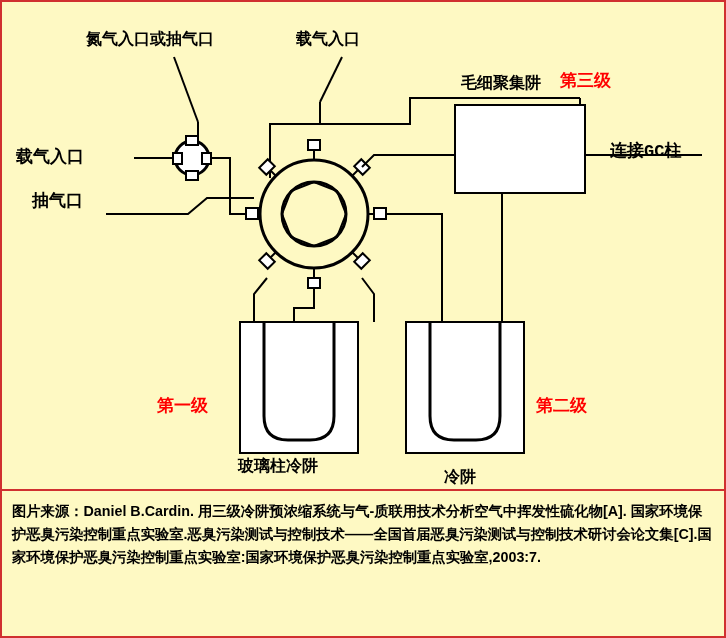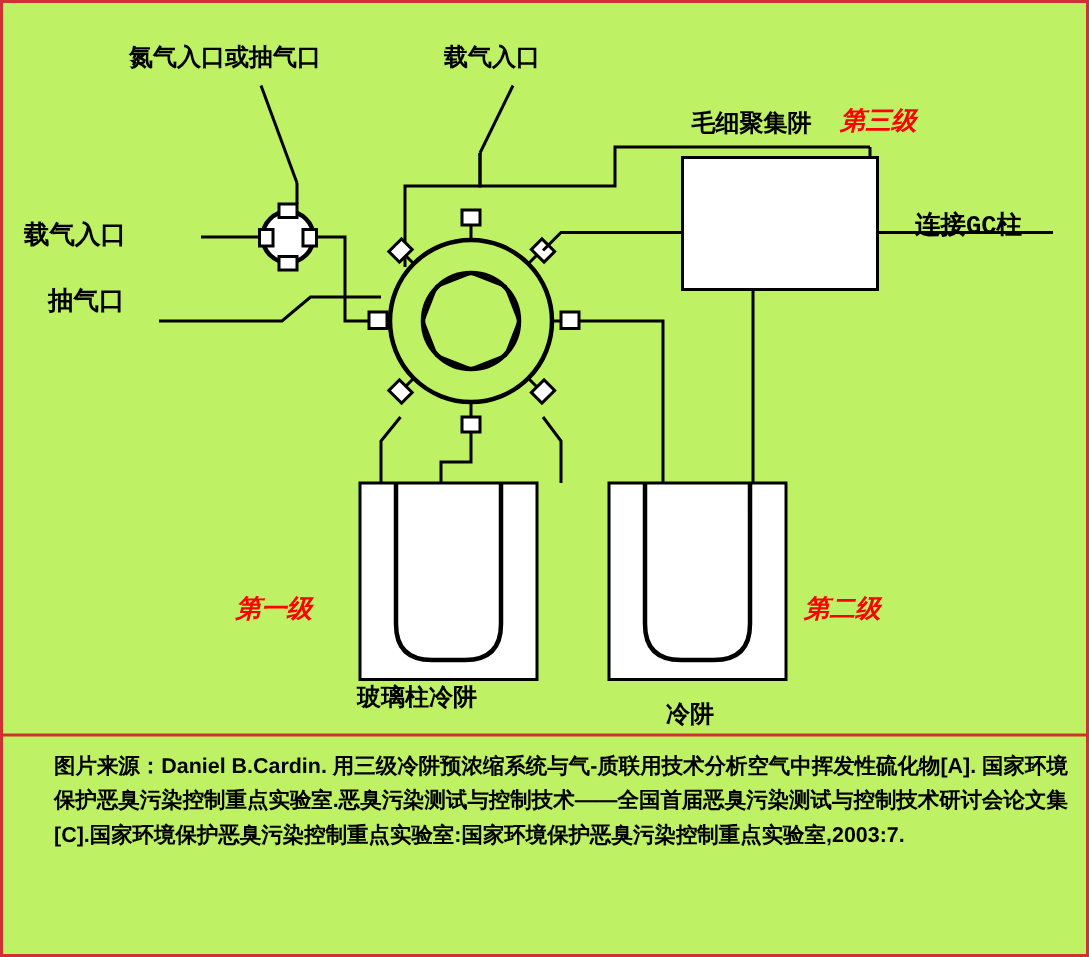--- a/index.html
+++ b/index.html
@@ -7,21 +7,21 @@
     padding: 0;
     background: #ffffff;
   }
   body {
     font-family: "Liberation Sans", sans-serif;
   }
   #page {
     position: relative;
     width: 726px;
     height: 638px;
-    background: #bef264;
+    background: #fef9c3;
     border: 2px solid #d03030;
     box-sizing: border-box;
     overflow: hidden;
   }
   #diagram-area {
     position: absolute;
     left: 0;
     top: 0;
     width: 722px;
     height: 487px;
@@ -35,21 +35,20 @@
     position: absolute;
     font-family: "Liberation Sans", sans-serif;
     font-size: 16px;
     font-weight: bold;
     color: #000000;
     white-space: nowrap;
     line-height: 1.1;
   }
   .lbl.red {
     color: #ff0000;
-    font-style: italic;
   }
   .lbl.big {
     font-size: 17px;
   }
   #source-box {
     position: absolute;
     left: 0;
     top: 487px;
     width: 722px;
     height: 147px;
@@ -57,21 +56,20 @@
     box-sizing: border-box;
     padding: 9px 10px 0 10px;
   }
   #source-text {
     font-family: "Liberation Sans", sans-serif;
     font-size: 14.3px;
     font-weight: bold;
     color: #000000;
     line-height: 1.62;
     text-align: left;
-    margin-left: 24px;
   }
 </style>
 </head>
 <body>
 
 <div id="page">
 
   <div id="diagram-area">
 
     <svg id="diagram-svg" width="722" height="487" viewBox="0 0 722 487">

